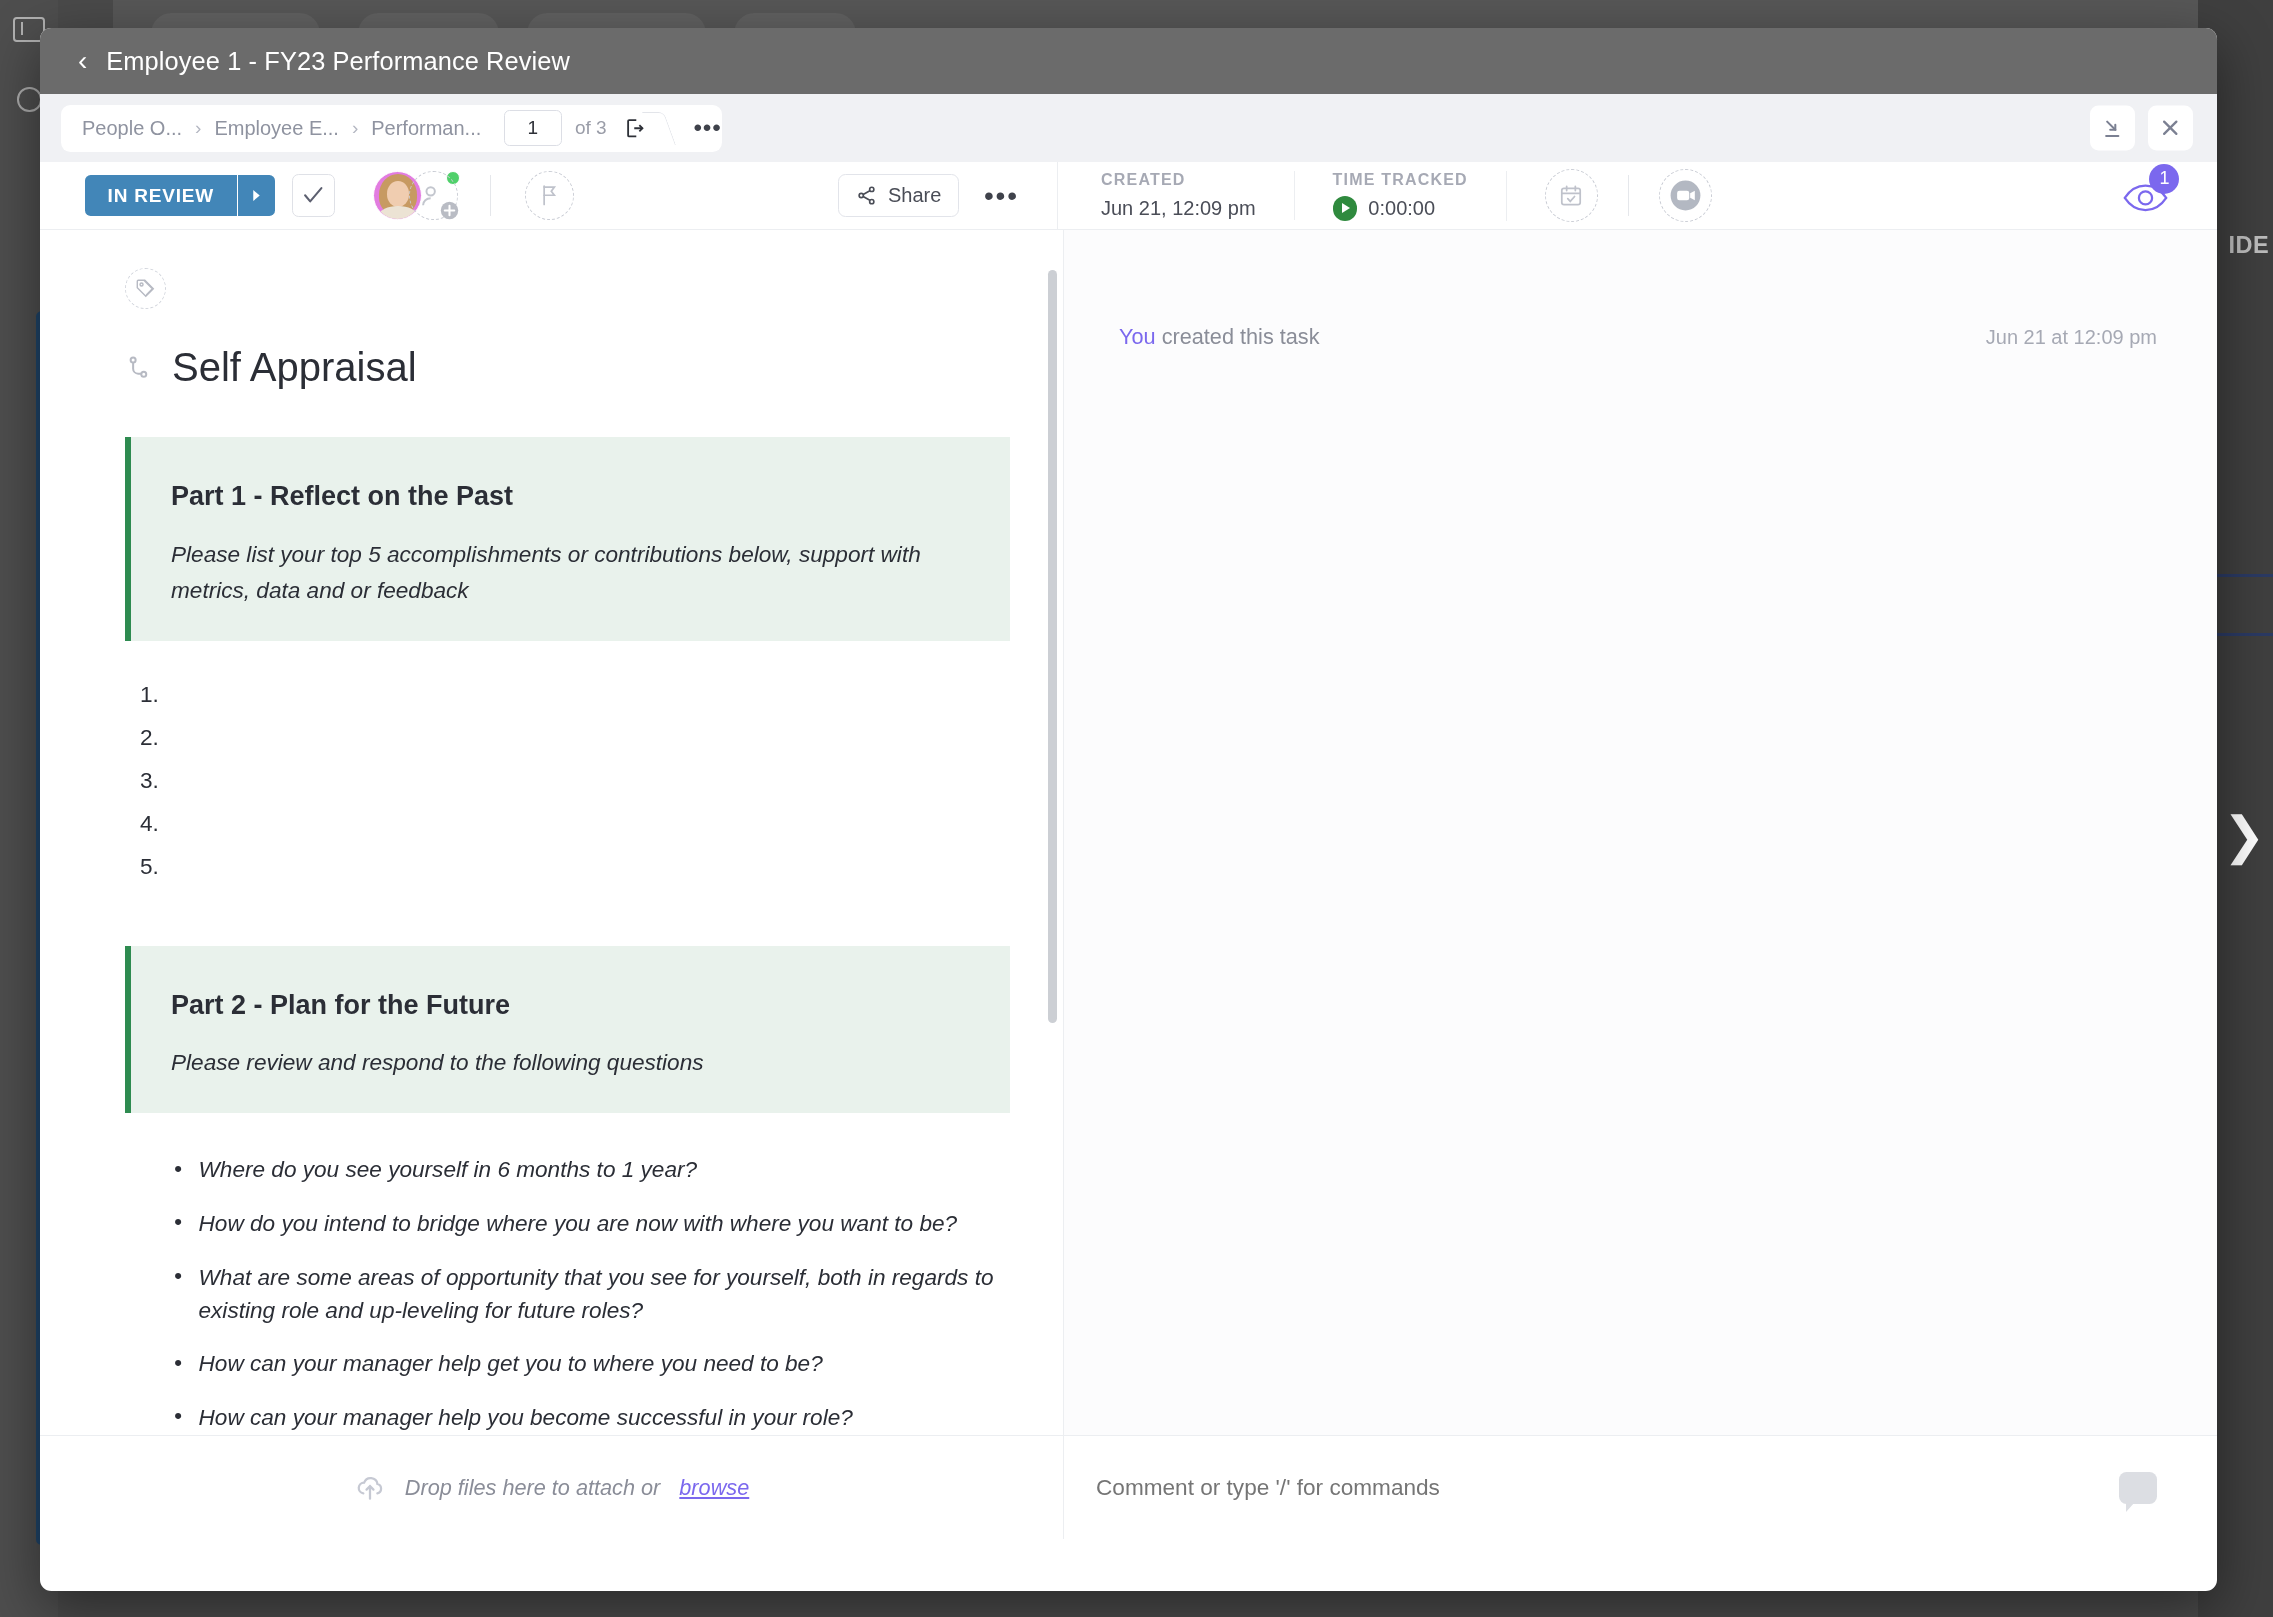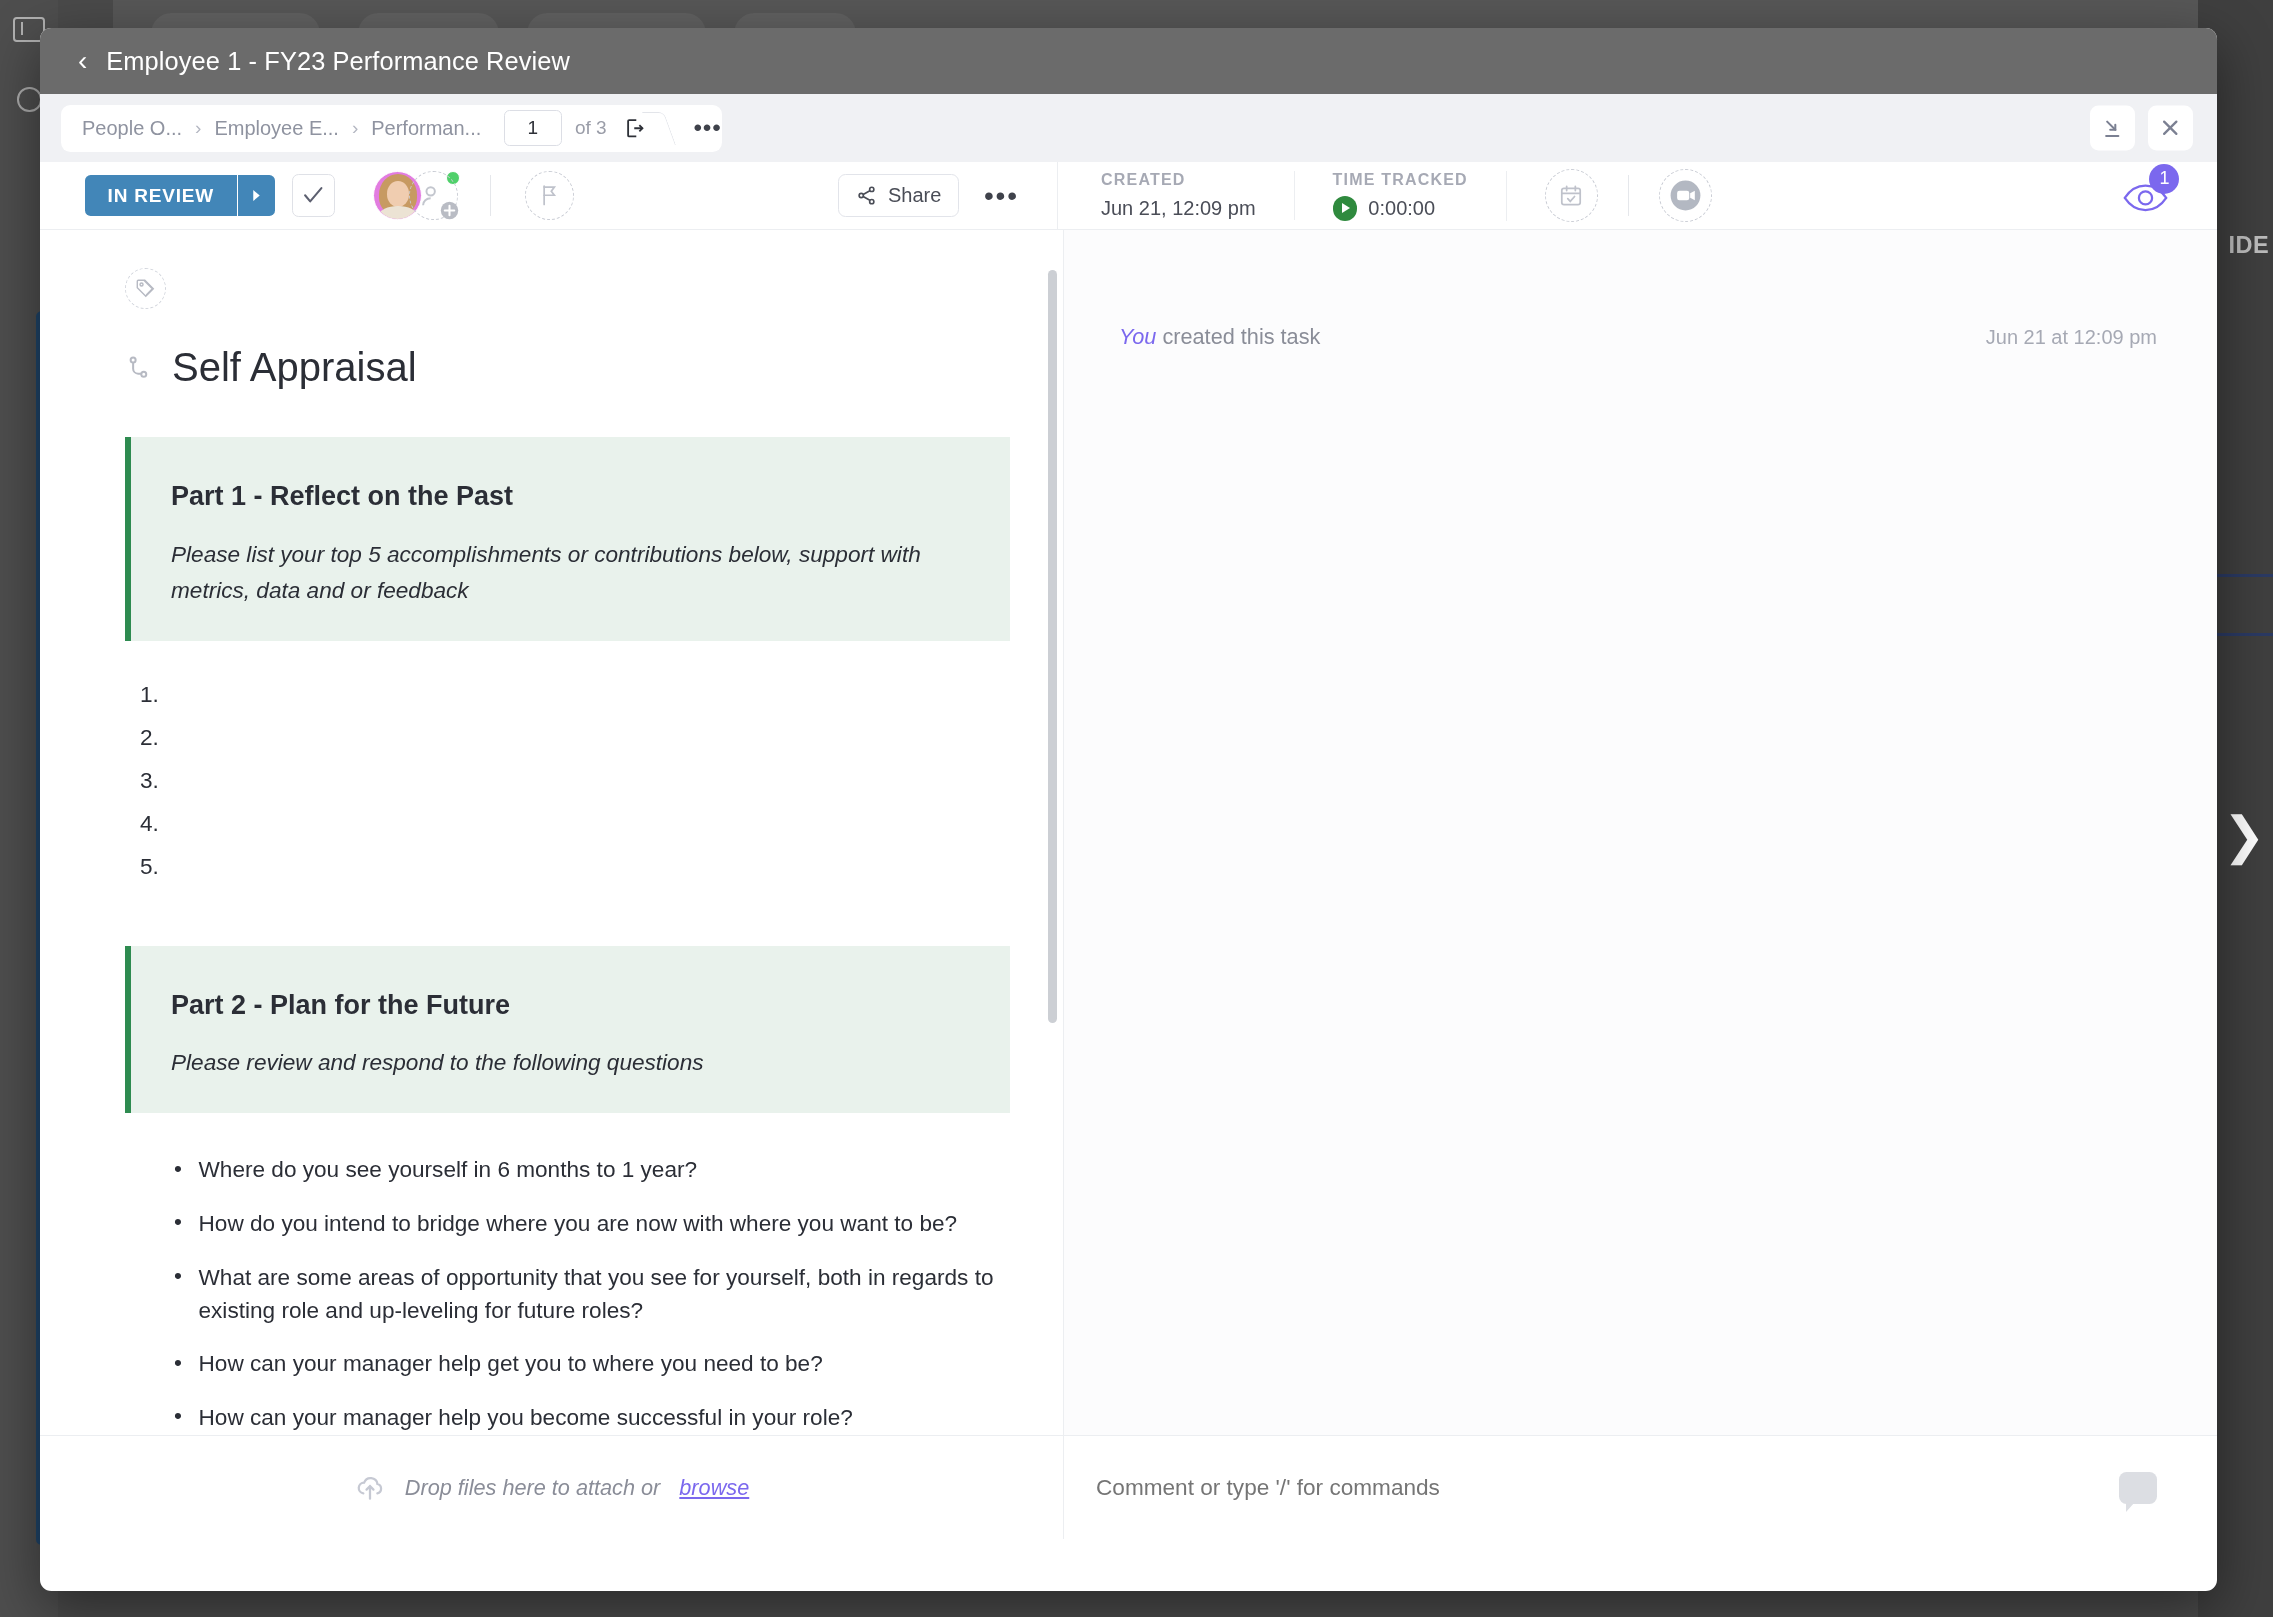--- a/index.html
+++ b/index.html
@@ -131,38 +131,38 @@
   .callout { background: #e9f2ec; border-left: 6.6px solid #2e8b50; padding: 44px 38px 32px 40px;
       margin-bottom: 5.6px; }
   .callout-h { font-size: 27px; color: #2b2e36; font-weight: 700; margin-bottom: 24.5px; }
   .callout-p { font-size: 22.6px; color: #2b2e36; font-style: italic; line-height: 1.6; }
 
   ol.num-list { margin: 41px 0 0 40px; }
   ol.num-list li { font-size: 22.6px; color: #2b2e36; line-height: 1.15; margin-bottom: 17px;
       padding-left: 9.4px; min-height: 26px; }
   .spacer-block { height: 49px; }
 
-  ul.q-list { margin: 41px 0 0 49px; list-style: none; }
+  ul.q-list { margin: 41px 0 0 49px; list-style: none; font-style: italic; }
   ul.q-list li { font-size: 22.6px; color: #2b2e36; line-height: 1.45; margin-bottom: 21px;
       position: relative; padding-left: 24.5px; }
   ul.q-list li::before { content:"•"; position:absolute; left:0; top:-1.9px; font-size:22.6px; color:#2b2e36; }
 
   #doc-scrollbar { position: absolute; right: 5.6px; top: 40px; width: 9.4px; height: 753px;
       background: #cccfd4; border-radius: 5.6px; }
 
   #attach-bar { height: 104px; border-top: 0.9px solid #eceef1; background: #ffffff;
       display: flex; align-items: center; justify-content: center; gap: 19px; }
   #attach-text { font-size: 21.7px; color: #8a8d98; font-style: italic; }
   #attach-link { font-size: 21.7px; color: #7b68ee; font-style: italic; text-decoration: underline; cursor: pointer; }
 
   #right-pane { flex: 1; background: #fcfcfd; border-left: 0.9px solid #eceef1;
       display: flex; flex-direction: column; }
   #activity { flex: 1; padding: 94px 60px 0 55px; }
   #activity-row { display: flex; align-items: baseline; justify-content: space-between; }
-  #act-you { color: #7b68ee; font-size: 21.7px; font-style: italic; }
+  #act-you { color: #7b68ee; font-size: 21.7px; }
   #act-text { color: #8a8d98; font-size: 21.7px; }
   #act-time { color: #a6a9b4; font-size: 20px; }
   #comment-bar { height: 104px; border-top: 0.9px solid #eceef1; background: #ffffff;
       display: flex; align-items: center; padding: 0 60px 0 32px; }
   #comment-input { flex: 1; font-size: 22.6px; color: #a8abb5; background: transparent;
       border: none; outline: none; font-family: "Liberation Sans", sans-serif; cursor: text; }
   #comment-bubble { width: 38px; height: 32px; background: #dcdee3; border-radius: 7.5px;
       position: relative; cursor: pointer; }
   #comment-bubble::after { content:""; position: absolute; left: 6.6px; bottom: -8.5px;
       border-top: 10.4px solid #dcdee3; border-right: 9.4px solid transparent; }

